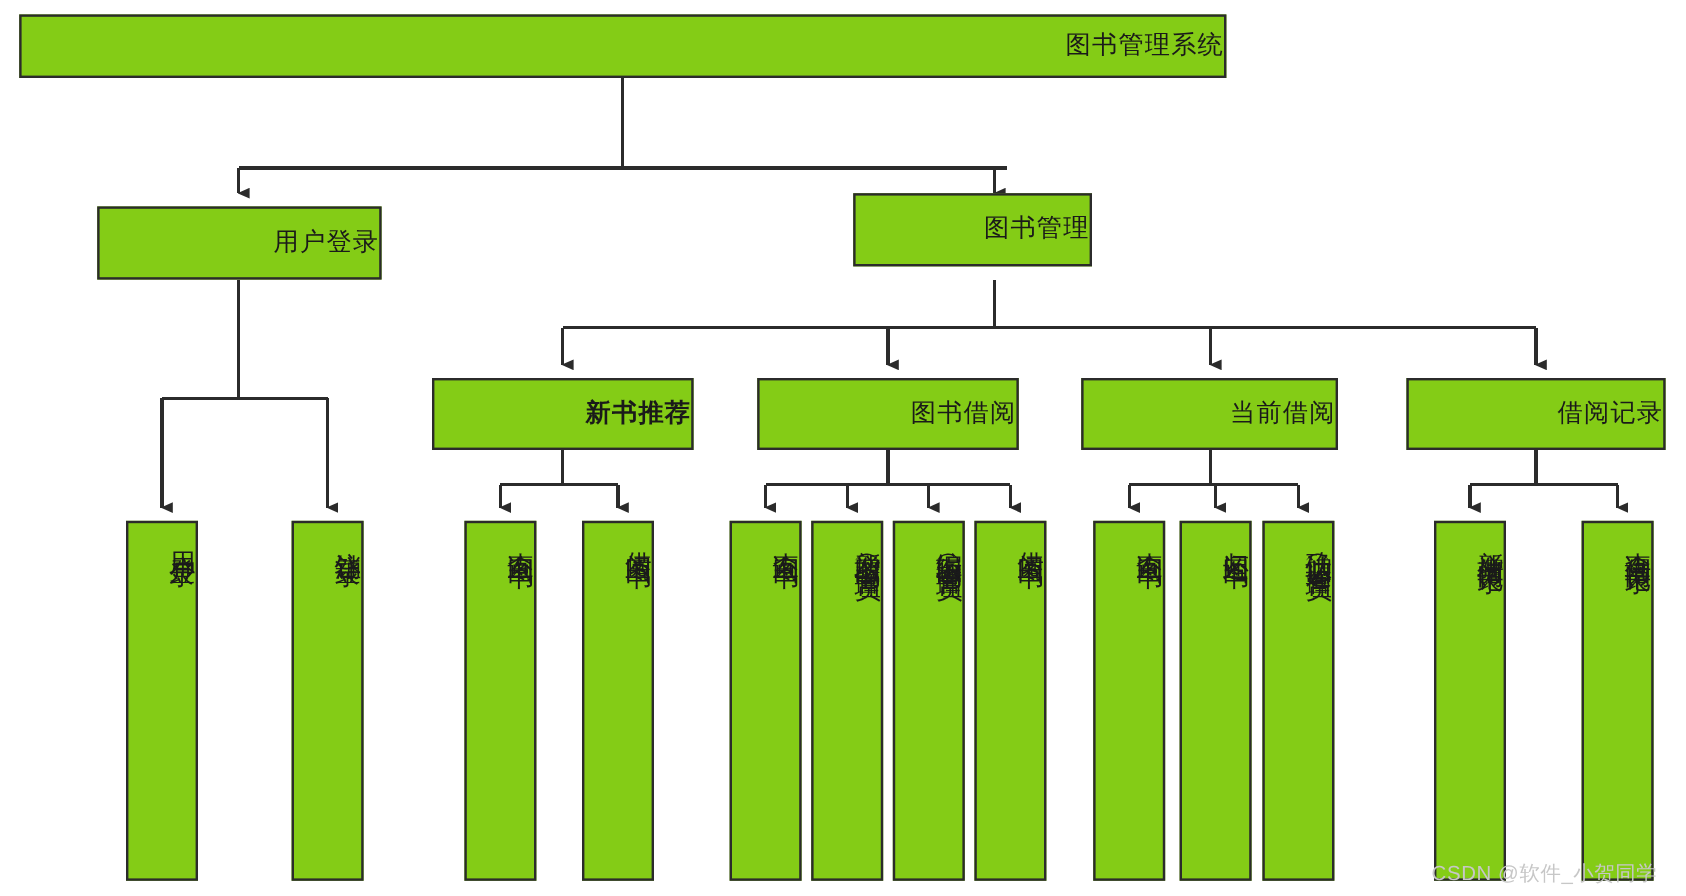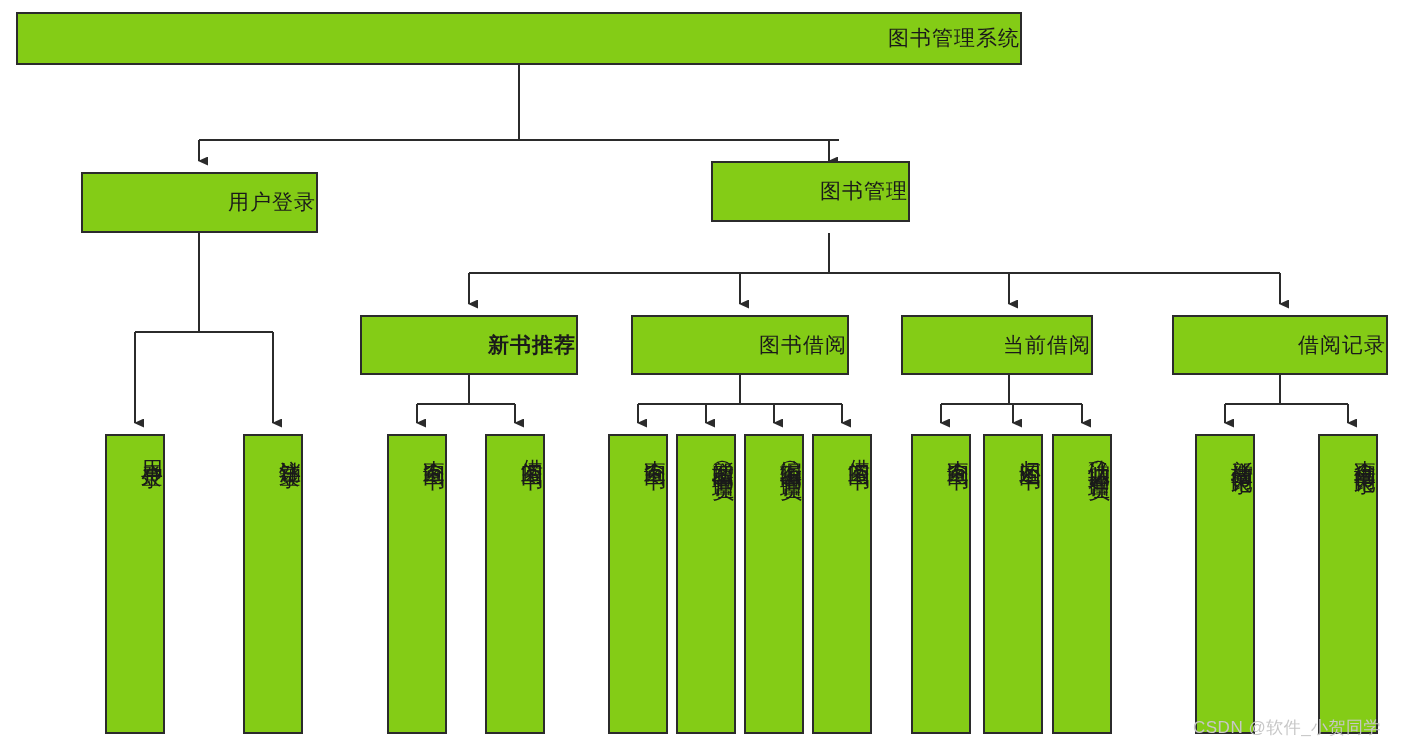--- a/index.html
+++ b/index.html
@@ -130,21 +130,21 @@
   <div class="node horiz" style="left:711px; top:161px; width:199px; height:61px;">
     <span class="node-label">图书管理</span>
   </div>
 
   <div class="node horiz" style="left:360px; top:315px; width:218px; height:60px;font-weight:bold;">
     <span class="node-label">新书推荐</span>
   </div>
   <div class="node horiz" style="left:631px; top:315px; width:218px; height:60px;">
     <span class="node-label">图书借阅</span>
   </div>
-  <div class="node horiz" style="left:901px; top:315px; width:192px; height:60px;">
+  <div class="node horiz" style="left:901px; top:315px; width:214px; height:60px;">
     <span class="node-label">当前借阅</span>
   </div>
   <div class="node horiz" style="left:1172px; top:315px; width:216px; height:60px;">
     <span class="node-label">借阅记录</span>
   </div>
 
   <div class="node vert" style="left:105px; top:434px; width:60px; height:300px;">
     <span class="node-label">用户登录</span>
   </div>
   <div class="node vert" style="left:243px; top:434px; width:60px; height:300px;">

